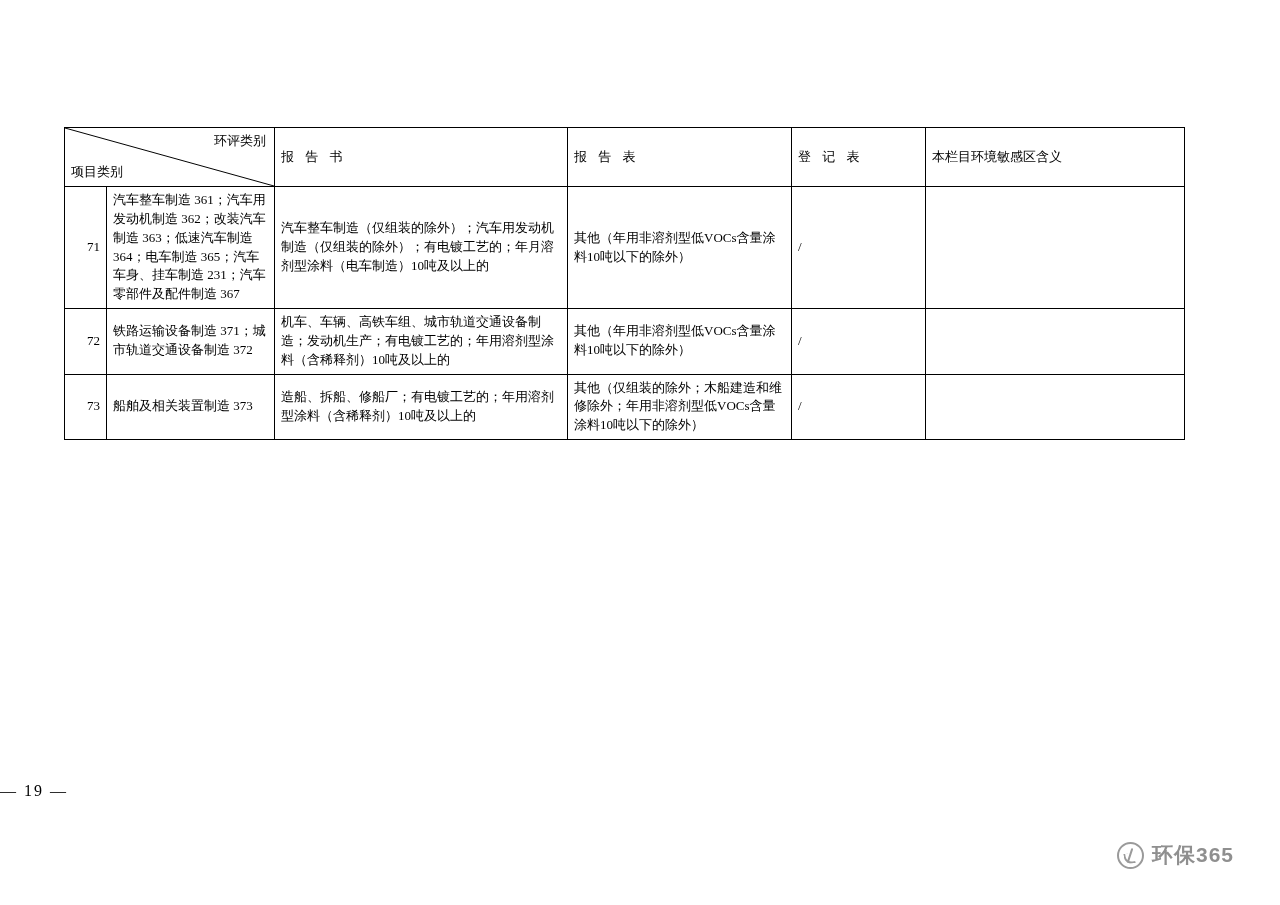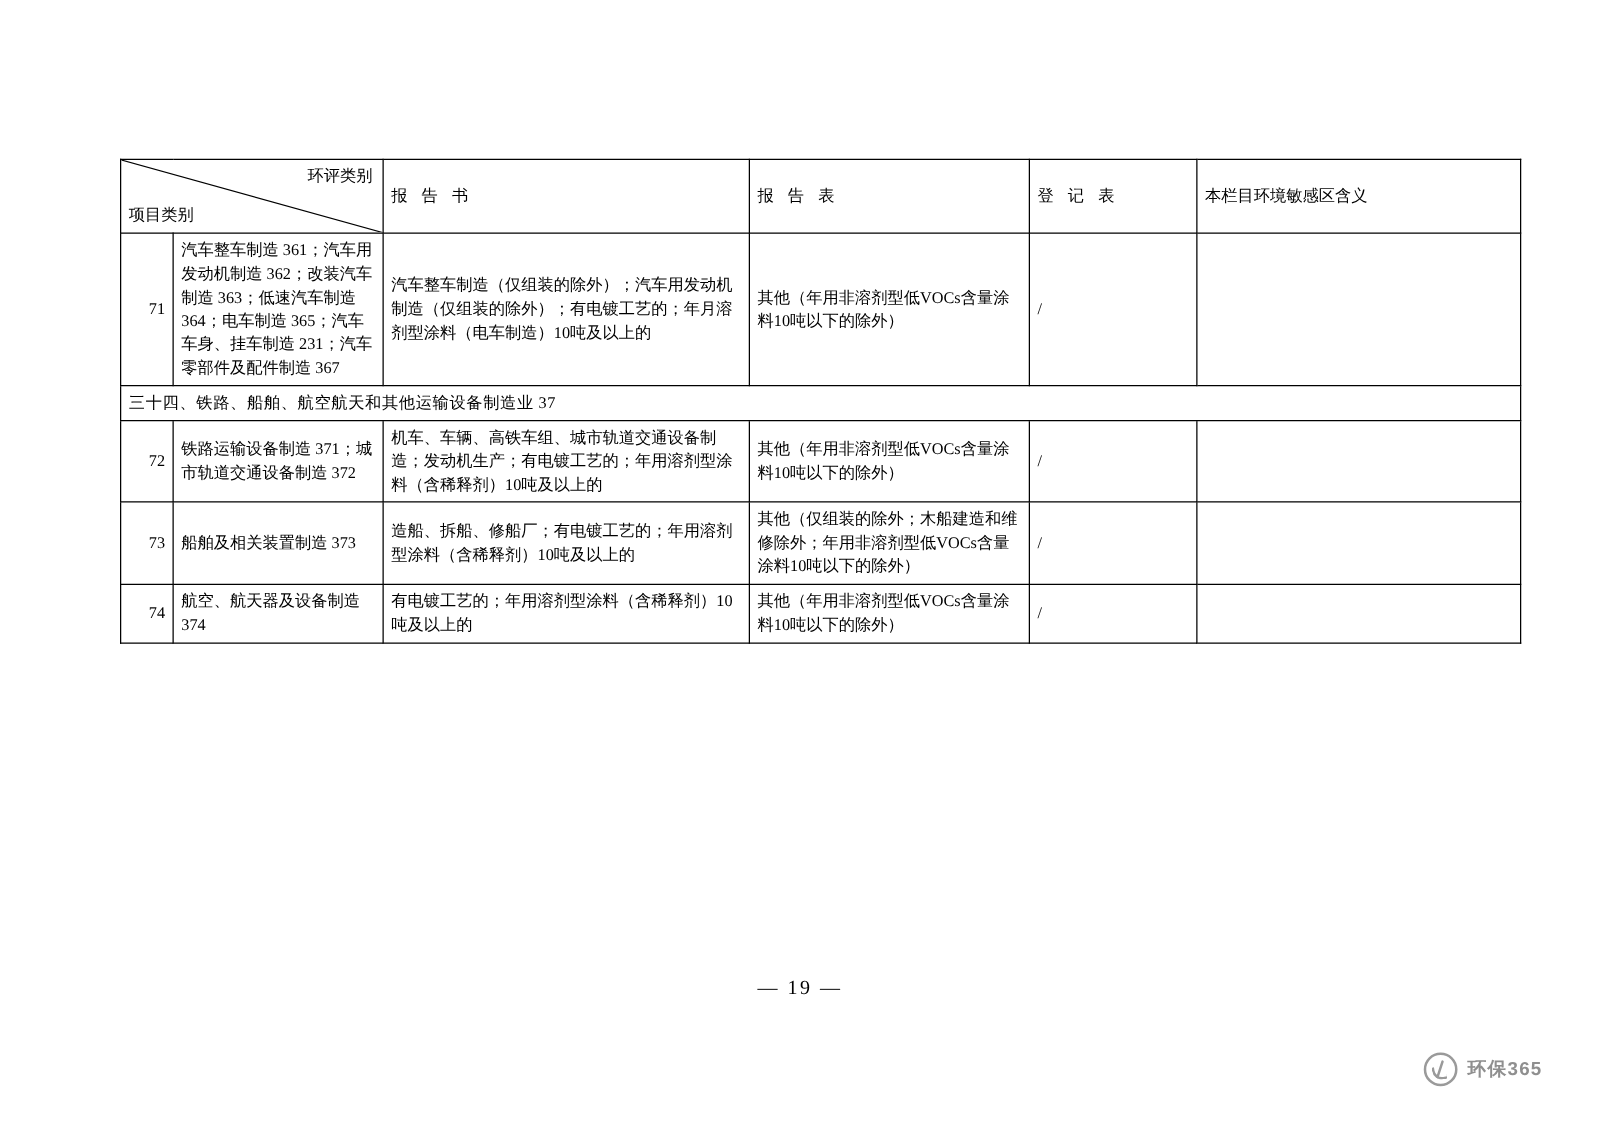--- a/index.html
+++ b/index.html
@@ -16,21 +16,21 @@
     overflow: hidden;
   }
   .page {
     position: absolute;
     left: 0; top: 0;
     width: 1280px;
     height: 905px;
   }
   table.main {
     position: absolute;
-    left: 96px;
+    left: 64px;
     top: 127px;
     width: 1120px;
     border-collapse: collapse;
     table-layout: fixed;
   }
   table.main td, table.main th {
     border: 1px solid #000000;
     vertical-align: middle;
     padding: 4px 6px;
     font-size: 13px;
@@ -93,21 +93,21 @@
   }
   .cell-slash {
     text-align: left;
     padding-left: 8px;
   }
   .footer-page {
     position: absolute;
     left: 0;
     top: 782px;
     width: 1280px;
-    text-align: center;
+    text-align: left;
     font-size: 16px;
     letter-spacing: 2px;
   }
   .watermark {
     position: absolute;
     right: 46px;
     bottom: 36px;
     display: flex;
     align-items: center;
     gap: 8px;
@@ -139,21 +139,21 @@
     top: 9px;
     width: 9px;
     height: 9px;
     border-left: 2px solid #9a9a9a;
     border-bottom: 2px solid #9a9a9a;
     border-radius: 0 0 0 8px;
     transform: rotate(-10deg);
   }
   .watermark .wm-text {
     font-family: "Liberation Sans", sans-serif;
-    font-size: 15px;
+    font-size: 21px;
     font-weight: bold;
     color: #8f8f8f;
     letter-spacing: 1px;
   }
 </style>
 </head>
 <body>
 
 <div class="page">
 
@@ -184,47 +184,36 @@
 
       <tr>
         <td class="cell-num">71</td>
         <td class="cell-body">汽车整车制造 361；汽车用发动机制造 362；改装汽车制造 363；低速汽车制造 364；电车制造 365；汽车车身、挂车制造 231；汽车零部件及配件制造 367</td>
         <td class="cell-body">汽车整车制造（仅组装的除外）；汽车用发动机制造（仅组装的除外）；有电镀工艺的；年月溶剂型涂料（电车制造）10吨及以上的</td>
         <td class="cell-body">其他（年用非溶剂型低VOCs含量涂料10吨以下的除外）</td>
         <td class="cell-slash">/</td>
         <td class="cell-body"></td>
       </tr>
 
-      <tr class="section-row">
-        <td colspan="6">三十四、铁路、船舶、航空航天和其他运输设备制造业 37</td>
-      </tr>
       <tr>
         <td class="cell-num">72</td>
         <td class="cell-body">铁路运输设备制造 371；城市轨道交通设备制造 372</td>
         <td class="cell-body">机车、车辆、高铁车组、城市轨道交通设备制造；发动机生产；有电镀工艺的；年用溶剂型涂料（含稀释剂）10吨及以上的</td>
         <td class="cell-body">其他（年用非溶剂型低VOCs含量涂料10吨以下的除外）</td>
         <td class="cell-slash">/</td>
         <td class="cell-body"></td>
       </tr>
       <tr>
         <td class="cell-num">73</td>
         <td class="cell-body">船舶及相关装置制造 373</td>
         <td class="cell-body">造船、拆船、修船厂；有电镀工艺的；年用溶剂型涂料（含稀释剂）10吨及以上的</td>
         <td class="cell-body">其他（仅组装的除外；木船建造和维修除外；年用非溶剂型低VOCs含量涂料10吨以下的除外）</td>
         <td class="cell-slash">/</td>
         <td class="cell-body"></td>
       </tr>
-      <tr>
-        <td class="cell-num">74</td>
-        <td class="cell-body">航空、航天器及设备制造 374</td>
-        <td class="cell-body">有电镀工艺的；年用溶剂型涂料（含稀释剂）10吨及以上的</td>
-        <td class="cell-body">其他（年用非溶剂型低VOCs含量涂料10吨以下的除外）</td>
-        <td class="cell-slash">/</td>
-        <td class="cell-body"></td>
-      </tr>
     </tbody>
   </table>
 
   <div class="footer-page">— 19 —</div>
 
   <div class="watermark">
     <span class="wm-logo"></span>
     <span class="wm-text">环保365</span>
   </div>
 

